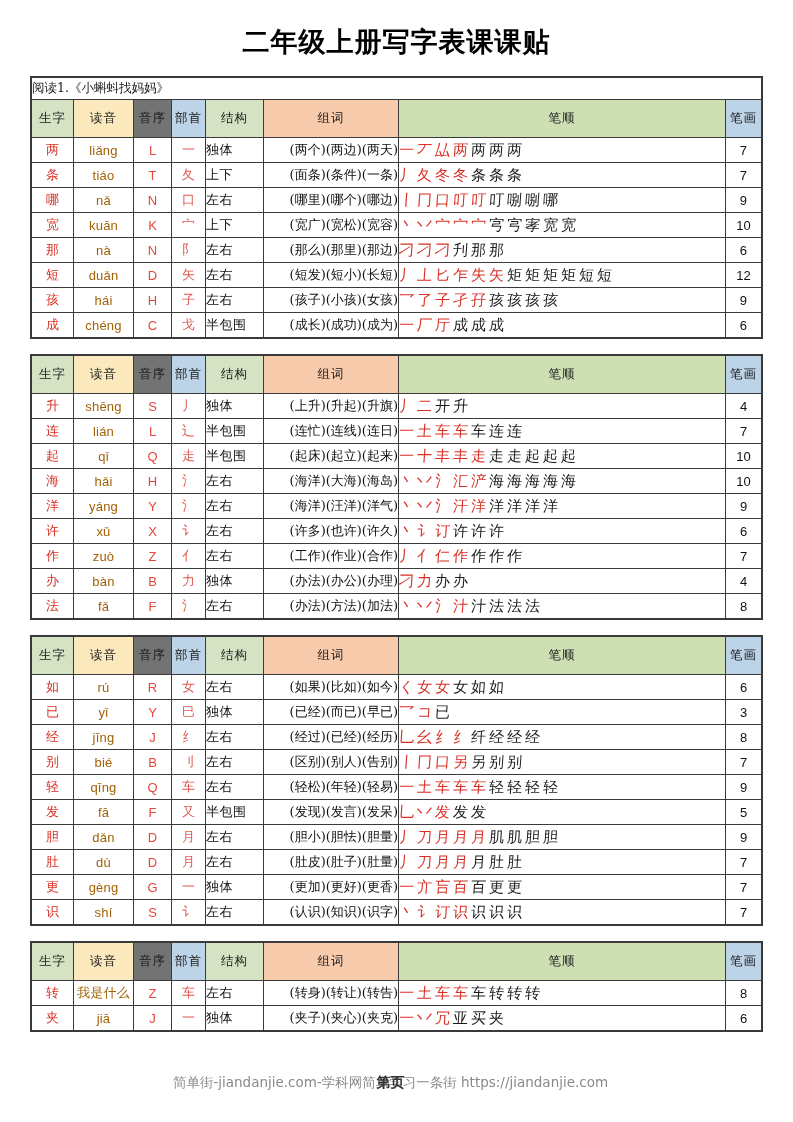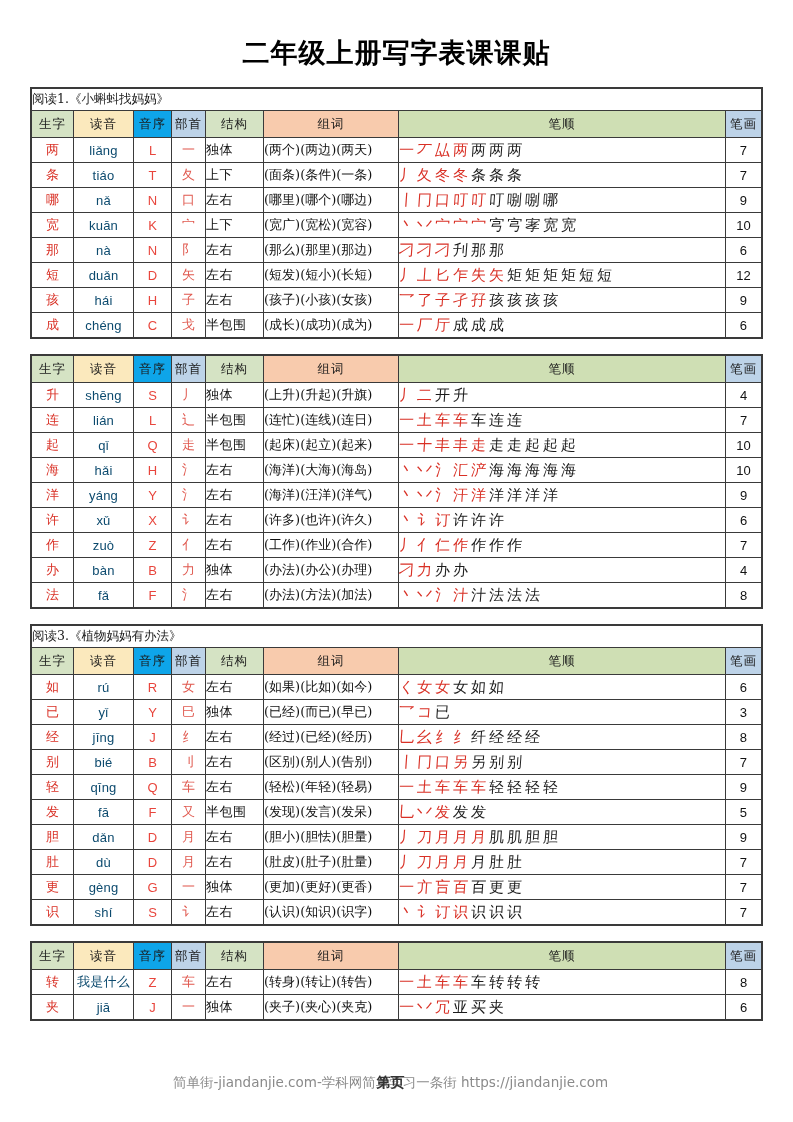--- a/index.html
+++ b/index.html
@@ -11,21 +11,21 @@
   body {
     font-family: "Liberation Sans", "DejaVu Sans", sans-serif;
     position: relative;
     overflow: hidden;
   }
 
   .page {
     width: 793px;
     height: 1122px;
     position: relative;
-    padding: 13px 30px;
+    padding: 2px 30px;
   }
 
   
   .doc-title {
     text-align: center;
     font-size: 27px;
     font-weight: bold;
     color: #000000;
     letter-spacing: 1px;
     padding-top: 22px;
@@ -60,48 +60,48 @@
     font-size: 12.5px;
     color: #1a1a1a;
     padding: 3px 6px 4px 6px;
     height: 22px;
     font-family: "DejaVu Serif", "Liberation Serif", serif;
   }
 
   
   .hdr td {
     text-align: center;
-    height: 27px;
+    height: 38px;
     font-size: 12.5px;
     color: #1a1a1a;
     font-family: "DejaVu Serif", "Liberation Serif", serif;
     letter-spacing: 1px;
   }
   .h-sz   { background: #d5e3c4; }
   .h-dy   { background: #fbe9bd; }
-  .h-yx   { background: #0ea5e9; }
+  .h-yx   { background: #737373; }
   .h-bs   { background: #bdd3e8; }
   .h-jg   { background: #d5e3c4; }
   .h-zc   { background: #f8cbad; }
   .h-bsh  { background: #cfdfb4; }
   .h-bh   { background: #bdd3e8; margin-left: 29px; }
 
   
   .sheet tbody td { height: 25px; font-size: 13px; }
 
   .c-char {
     text-align: center;
     color: #d93025;
     font-size: 15px;
     font-family: "DejaVu Serif", "Liberation Serif", serif;
     font-weight: bold;
   }
   .c-pinyin {
     text-align: center;
-    color: #0c4a6e;
+    color: #a16207;
     font-size: 12.5px;
     font-family: "Liberation Sans", "DejaVu Sans", sans-serif;
     letter-spacing: 0.2px;
   }
   .c-letter {
     text-align: center;
     color: #e8453c;
     font-size: 13.5px;
     font-family: "Liberation Sans", "DejaVu Sans", sans-serif;
   }
@@ -111,21 +111,21 @@
     font-size: 13.5px;
     font-family: "DejaVu Serif", "Liberation Serif", serif;
   }
   .c-struct {
     color: #111;
     font-size: 12.5px;
     font-family: "DejaVu Serif", "Liberation Serif", serif;
     letter-spacing: 0.5px;
   }
   .c-words {
-    text-align: left;
+    text-align: right;
     color: #111;
     font-size: 12.5px;
     font-family: "DejaVu Serif", "Liberation Serif", serif;
     white-space: nowrap;
   }
   .c-count {
     text-align: center;
     color: #111;
     font-size: 12.5px;
     font-family: "Liberation Sans", "DejaVu Sans", sans-serif;
@@ -418,23 +418,20 @@
             <col style="width: 42px;">
             <col style="width: 60px;">
             <col style="width: 38px;">
             <col style="width: 34px;">
             <col style="width: 58px;">
             <col style="width: 135px;">
             <col>
             <col style="width: 36px;">
           </colgroup>
           <thead>
-            <tr class="section-title">
-              <td colspan="8">阅读3.《植物妈妈有办法》</td>
-            </tr>
             <tr class="hdr">
               <td class="h-sz">生字</td>
               <td class="h-dy">读音</td>
               <td class="h-yx">音序</td>
               <td class="h-bs">部首</td>
               <td class="h-jg">结构</td>
               <td class="h-zc">组词</td>
               <td class="h-bsh">笔顺</td>
               <td class="h-bh">笔画</td>
             </tr>

